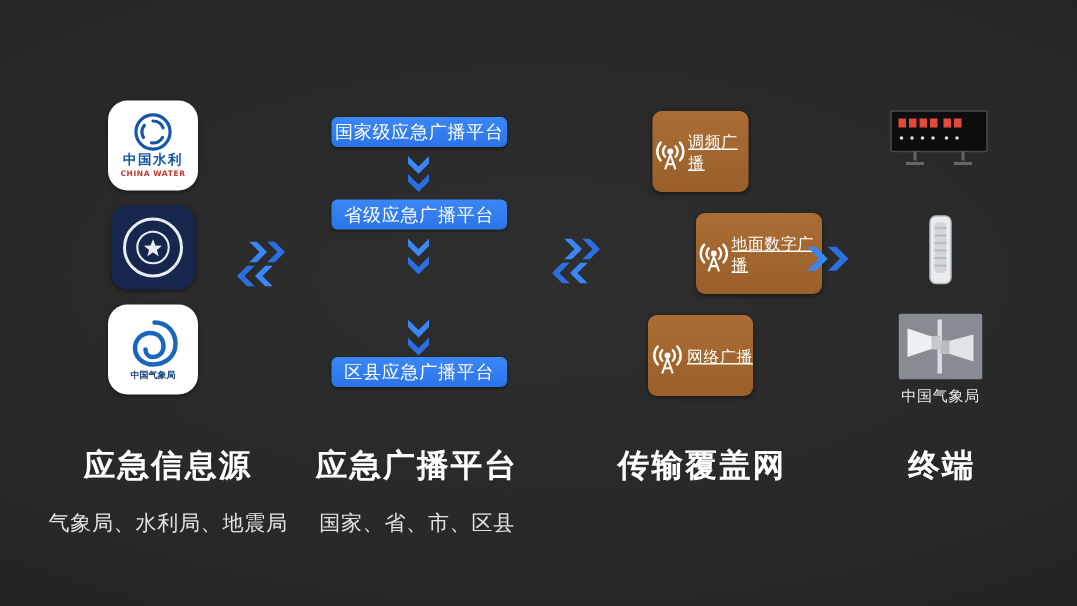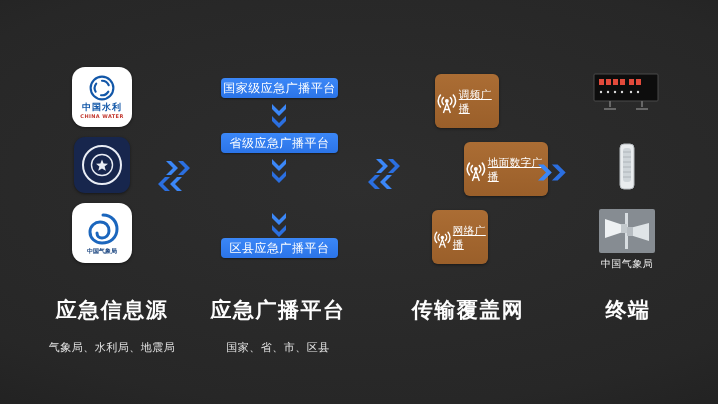--- a/index.html
+++ b/index.html
@@ -40,32 +40,32 @@
   .net-box{
     position:absolute;background:linear-gradient(#ab6d34,#9a5f2a);border-radius:6px;
     display:flex;flex-direction:row;align-items:center;color:#fff;
     box-shadow:0 1px 3px rgba(0,0,0,.45);
     text-decoration:underline;
   }
   .net-box svg{margin-top:6px;}
   .net-label{font-size:10.5px;margin-top:2px;letter-spacing:.5px;}
   .net0{left:435px;top:74px;width:64px;height:54px;}
   .net1{left:442px;top:142px;width:84px;height:54px;margin-left:22px;}
-  .net2{left:432px;top:210px;width:56px;height:54px;justify-content:center;}
+  .net2{left:432px;top:210px;width:70px;height:54px;justify-content:center;}
   
   .term-img{position:absolute;}
   .led-pos{left:592px;top:73px;}
   .spk-pos{left:615px;top:143px;}
   .horn-pos{left:599px;top:209px;}
   .term-caption{position:absolute;width:120px;text-align:center;font-size:10px;color:#ececec;letter-spacing:.5px;}
   .cap0{left:567px;top:116px}.cap1{left:567px;top:196px}.cap2{left:567px;top:257px}
   
   .col-title{position:absolute;top:296px;font-size:21px;font-weight:bold;color:#fdfdfd;text-align:center;letter-spacing:1.5px;}
   .t0{left:30px;width:164px}.t1{left:198px;width:160px}.t2{left:388px;width:160px}.t3{left:558px;width:140px}
-  .col-sub{position:absolute;top:340px;font-size:11px;color:#e3e3e3;text-align:center;letter-spacing:.5px;}
+  .col-sub{position:absolute;top:340px;font-size:14px;color:#e3e3e3;text-align:center;letter-spacing:.5px;}
   .s0{left:14px;width:196px}.s1{left:198px;width:160px}
 </style>
 </head>
 <body>
 
 <div id="slide">
 
   <div class="logo water">
     <svg width="26" height="26" viewBox="0 0 32 32">
       <circle cx="16" cy="16" r="14" fill="none" stroke="#1257a8" stroke-width="2.6"></circle>

